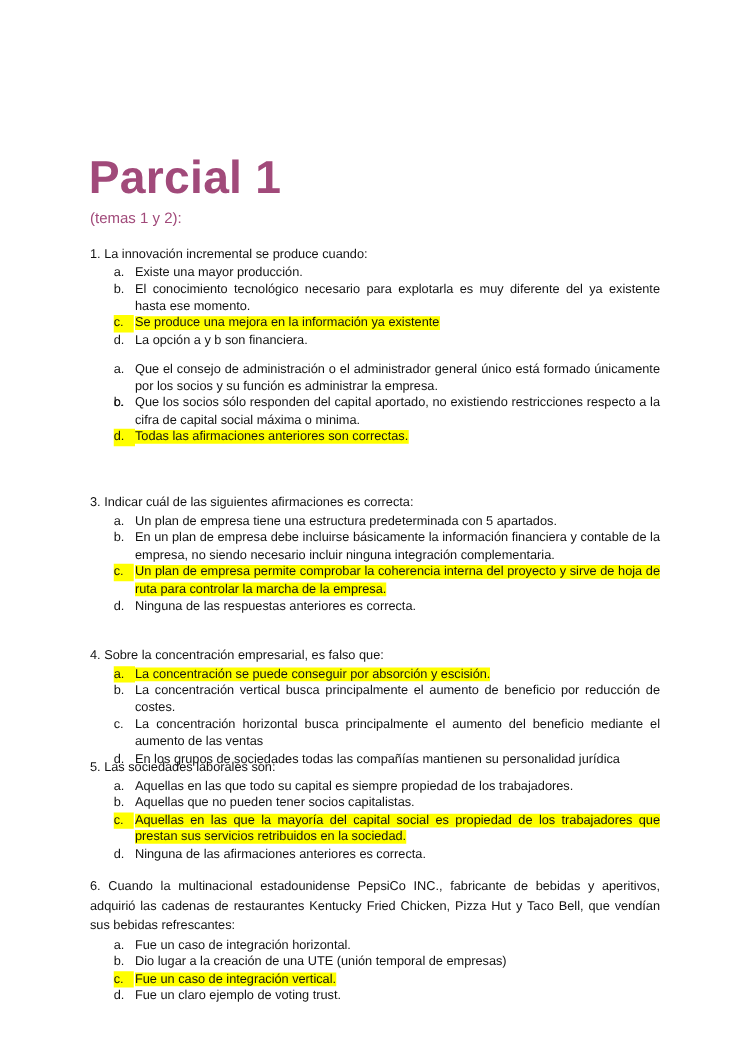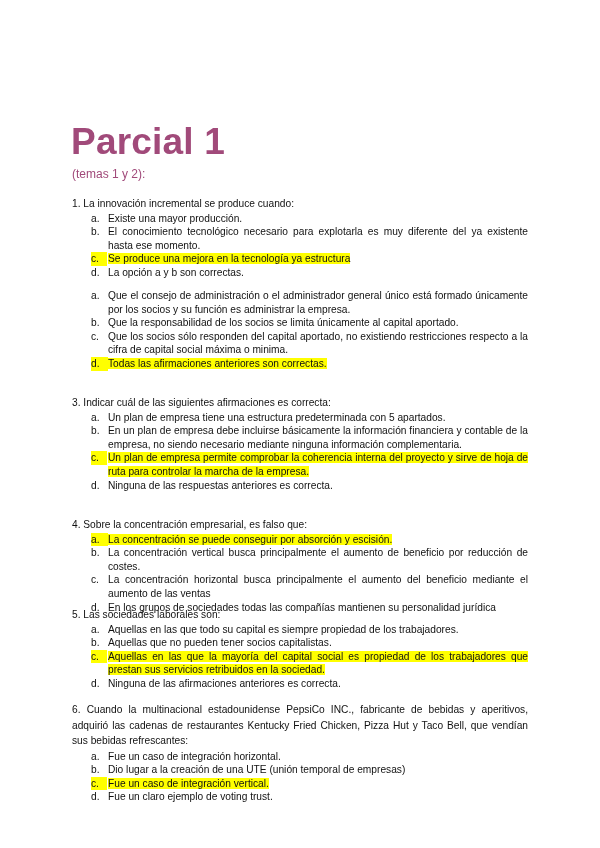--- a/index.html
+++ b/index.html
@@ -23,39 +23,39 @@
 
 <div class="page">
   <h1 class="title">Parcial 1</h1>
   <p class="subtitle">(temas 1 y 2):</p>
 
   <div class="question" style="top:149px;">
     <p class="q-stem">1. La innovación incremental se produce cuando:</p>
     <ul class="options">
       <li class="option"><span class="opt-letter">a.</span><span class="opt-text">Existe una mayor producción.</span></li>
       <li class="option"><span class="opt-letter">b.</span><span class="opt-text">El conocimiento tecnológico necesario para explotarla es muy diferente del ya existente hasta ese momento.</span></li>
-      <li class="option correct"><span class="opt-letter">c.</span><span class="opt-text">Se produce una mejora en la tecnología ya estructura</span></li>
-      <li class="option"><span class="opt-letter">d.</span><span class="opt-text">La opción a y b son correctas.</span></li>
+      <li class="option correct"><span class="opt-letter">c.</span><span class="opt-text">Se produce una mejora en la información ya existente</span></li>
+      <li class="option"><span class="opt-letter">d.</span><span class="opt-text">La opción a y b son financiera.</span></li>
     </ul>
   </div>
 
   <div class="question" style="top:241px;">
     <ul class="options">
       <li class="option"><span class="opt-letter">a.</span><span class="opt-text">Que el consejo de administración o el administrador general único está formado únicamente por los socios y su función es administrar la empresa.</span></li>
-      <li class="option"><span class="opt-letter">b.</span><span class="opt-text">Que la responsabilidad de los socios se limita únicamente al capital aportado.</span></li>
+      <li class="option"><span class="opt-letter">b.</span></li>
       <li class="option"><span class="opt-letter">c.</span><span class="opt-text">Que los socios sólo responden del capital aportado, no existiendo restricciones respecto a la cifra de capital social máxima o minima.</span></li>
       <li class="option correct"><span class="opt-letter">d.</span><span class="opt-text">Todas las afirmaciones anteriores son correctas.</span></li>
     </ul>
   </div>
 
   <div class="question" style="top:348px;">
     <p class="q-stem">3. Indicar cuál de las siguientes afirmaciones es correcta:</p>
     <ul class="options">
       <li class="option"><span class="opt-letter">a.</span><span class="opt-text">Un plan de empresa tiene una estructura predeterminada con 5 apartados.</span></li>
-      <li class="option"><span class="opt-letter">b.</span><span class="opt-text">En un plan de empresa debe incluirse básicamente la información financiera y contable de la empresa, no siendo necesario mediante ninguna información complementaria.</span></li>
+      <li class="option"><span class="opt-letter">b.</span><span class="opt-text">En un plan de empresa debe incluirse básicamente la información financiera y contable de la empresa, no siendo necesario incluir ninguna integración complementaria.</span></li>
       <li class="option correct"><span class="opt-letter">c.</span><span class="opt-text">Un plan de empresa permite comprobar la coherencia interna del proyecto y sirve de hoja de ruta para controlar la marcha de la empresa.</span></li>
       <li class="option"><span class="opt-letter">d.</span><span class="opt-text">Ninguna de las respuestas anteriores es correcta.</span></li>
     </ul>
   </div>
 
   <div class="question" style="top:470px;">
     <p class="q-stem">4. Sobre la concentración empresarial, es falso que:</p>
     <ul class="options">
       <li class="option correct"><span class="opt-letter">a.</span><span class="opt-text">La concentración se puede conseguir por absorción y escisión.</span></li>
       <li class="option"><span class="opt-letter">b.</span><span class="opt-text">La concentración vertical busca principalmente el aumento de beneficio por  reducción de costes.</span></li>

